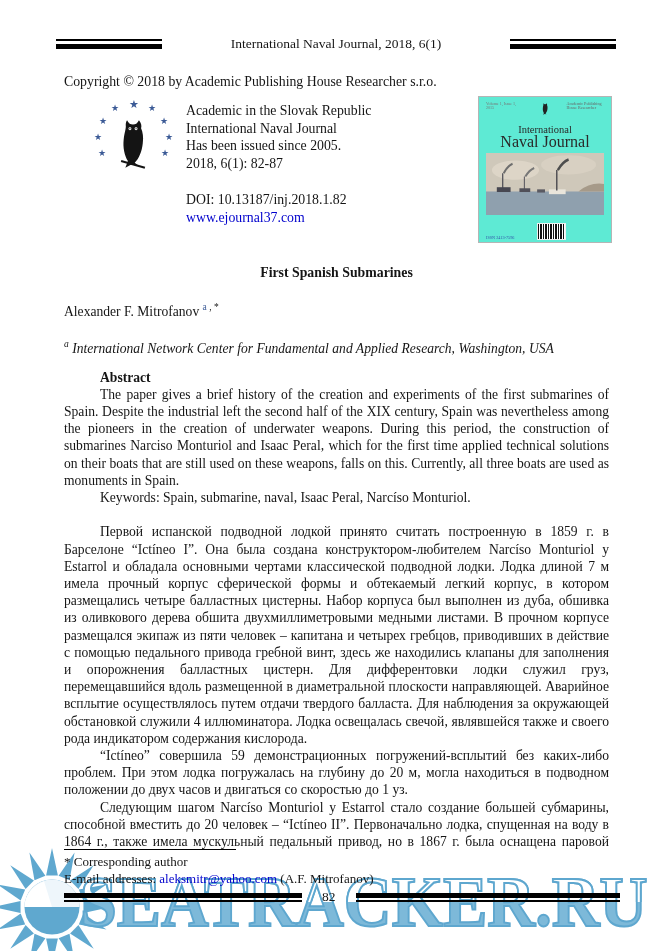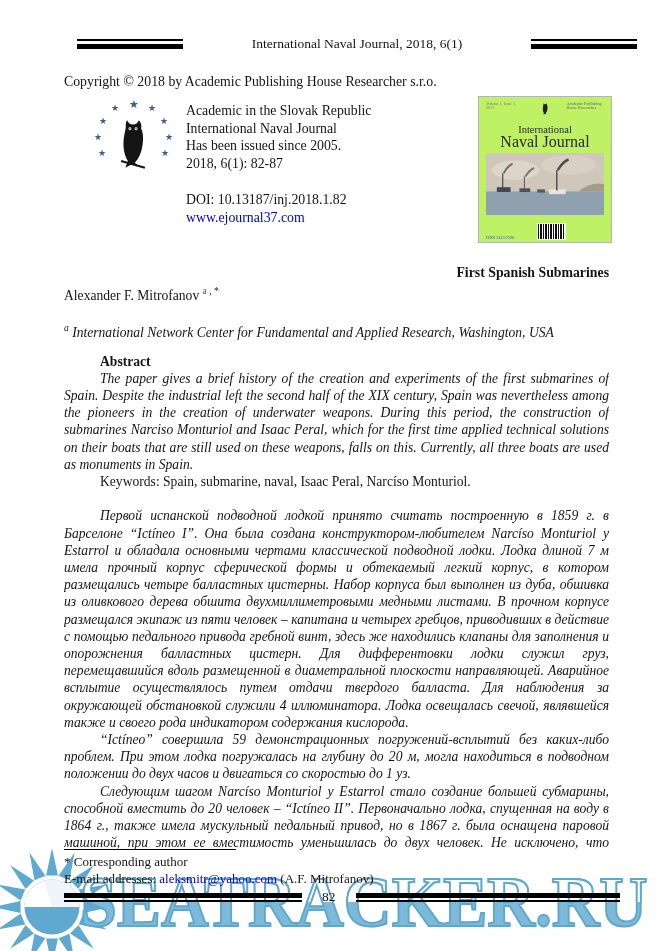--- a/index.html
+++ b/index.html
@@ -2,59 +2,59 @@
 <html><head>
 <meta charset="utf-8">
 <style>
   html,body{margin:0;padding:0;}
   body{
     width:665px;height:951px;position:relative;background:#ffffff;
     font-family:"Liberation Serif","DejaVu Serif",serif;color:#151515;
     overflow:hidden;
   }
   
-  .header{position:absolute;top:36px;left:77px;width:560px;display:flex;align-items:center;z-index:1;}
+  .header{position:absolute;top:36px;left:56px;width:560px;display:flex;align-items:center;z-index:1;}
   .rule-head{width:106px;height:3px;border-top:2px solid #000;border-bottom:5px solid #000;}
   .header-title{flex:1;text-align:center;font-size:13.5px;}
   
   .copyright{position:absolute;top:74px;left:64px;font-size:13.8px;z-index:1;}
   
   .pubrow{position:absolute;top:100px;left:92px;display:flex;gap:12px;z-index:1;}
   .logo{width:82px;height:88px;position:relative;flex:none;}
   .star{position:absolute;color:#3b5a96;font-size:9px;line-height:9px;}
   .star::before{content:"★";}
   .star.big{font-size:11px;}
   .owl-main{position:absolute;left:24px;top:15px;}
   .pubinfo{font-size:13.8px;line-height:17.5px;padding-top:2px;}
   .pubinfo div{white-space:nowrap;}
   .doi-block{margin-top:19px;}
   a.link{color:#0000cc;cursor:pointer;}
   
   .cover{position:absolute;top:96px;left:478px;width:134px;height:147px;border:1px solid #b5b5b5;
-    background:#bef264;z-index:1;box-sizing:border-box;padding:5px 7px 14px;}
+    background:#5eead4;z-index:1;box-sizing:border-box;padding:5px 7px 14px;}
   .cover-top{display:flex;justify-content:space-between;align-items:flex-start;height:14px;}
   .cover-tiny{font-size:6px;line-height:6px;color:#777;transform:scale(.68);transform-origin:left top;width:60px;}
   .cover-tiny.right{transform-origin:right top;text-align:left;color:#666;}
   .cover-title{text-align:center;font-size:10.5px;line-height:11.5px;color:#2a2a2a;margin-top:8px;}
   .cover-title .t2{font-size:16px;}
   .cover-art{margin-top:6px;width:100%;height:62px;display:block;}
   .cover-bottom{display:flex;align-items:flex-end;gap:10px;margin-top:8px;}
   .cover-issn{font-size:6px;color:#3355aa;transform:scale(.7);transform-origin:left bottom;}
   .barcode{width:27px;height:15px;background:repeating-linear-gradient(90deg,#111 0 1px,#fff 1px 2px,#111 2px 4px,#fff 4px 5px);border:1px solid #eee;}
   
   .article{position:absolute;top:264px;left:64px;width:545px;height:588px;overflow:hidden;
     font-size:13.6px;line-height:17.2px;text-align:justify;z-index:1;}
-  .article-title{font-weight:bold;font-size:13.8px;margin:0 0 2px;text-align:right;}
+  .article-title{font-weight:bold;font-size:13.8px;margin:0 0 18px;text-align:center;}
   .author-line{margin:0 0 16px;text-align:left;}
   .author-line sup{font-size:9.5px;}
   sup.blue{color:#3b5a96;}
   .affiliation{margin:0 0 12px;text-align:left;font-style:italic;}
   .affiliation sup{font-size:9.5px;}
   .abstract-head{font-weight:bold;text-indent:36px;margin:6px 0 0;text-align:left;}
-  p.par{margin:0;text-indent:36px;font-style:italic;}
+  p.par{margin:0;text-indent:36px;}
   p.keywords{margin:0 0 17px;text-indent:36px;}
   .bold{font-weight:normal;}
   
   .footnote{position:absolute;top:849px;left:64px;font-size:13px;line-height:16.5px;z-index:1;}
   .fn-rule{width:172px;border-top:1.5px solid #000;margin-bottom:4px;}
   
   .footer{position:absolute;top:889px;left:64px;width:556px;display:flex;align-items:center;gap:20px;z-index:3;}
   .rule-foot{height:2px;border-top:5px solid #000;border-bottom:2px solid #000;}
   .rule-foot.left{width:238px;}
   .rule-foot.right{flex:1;}

